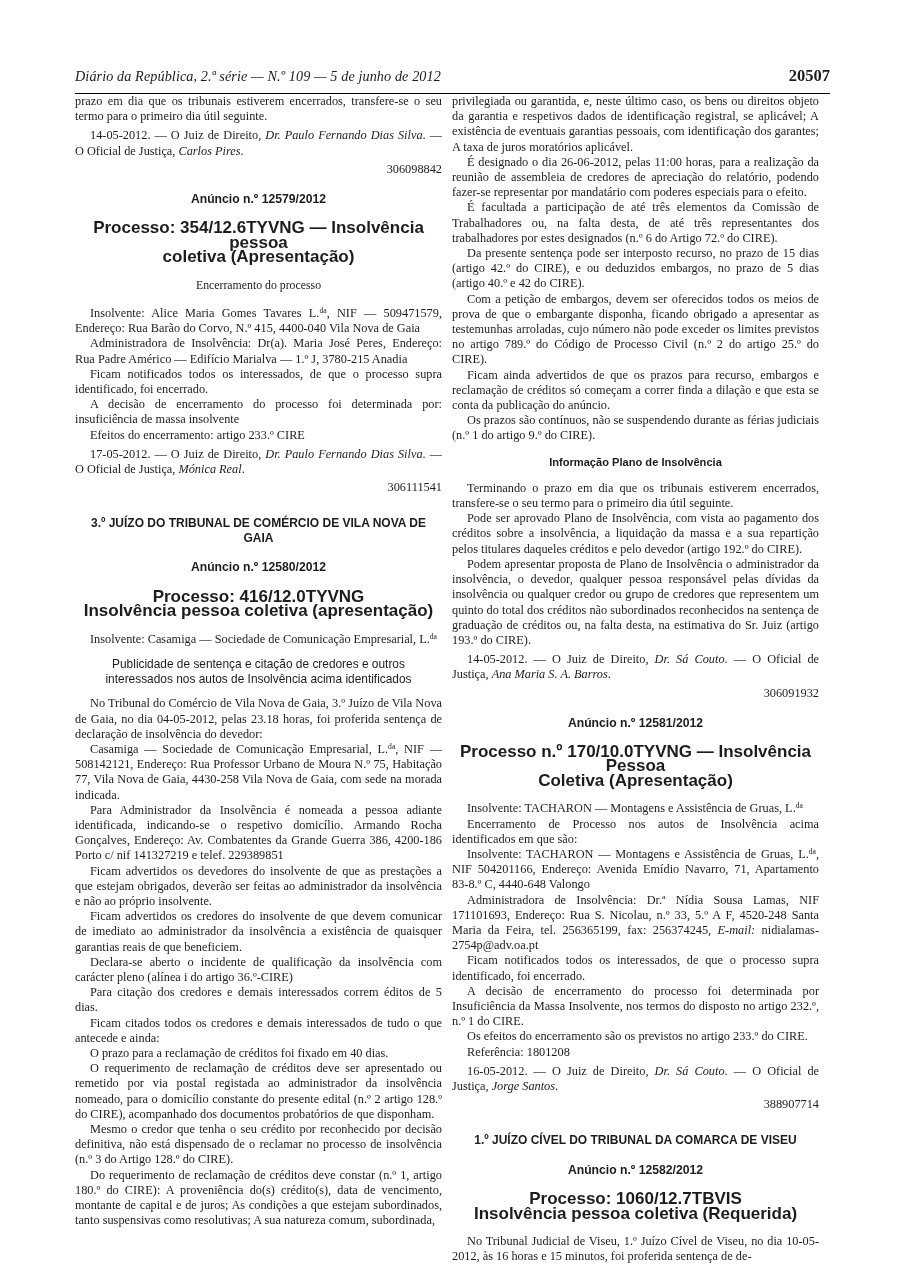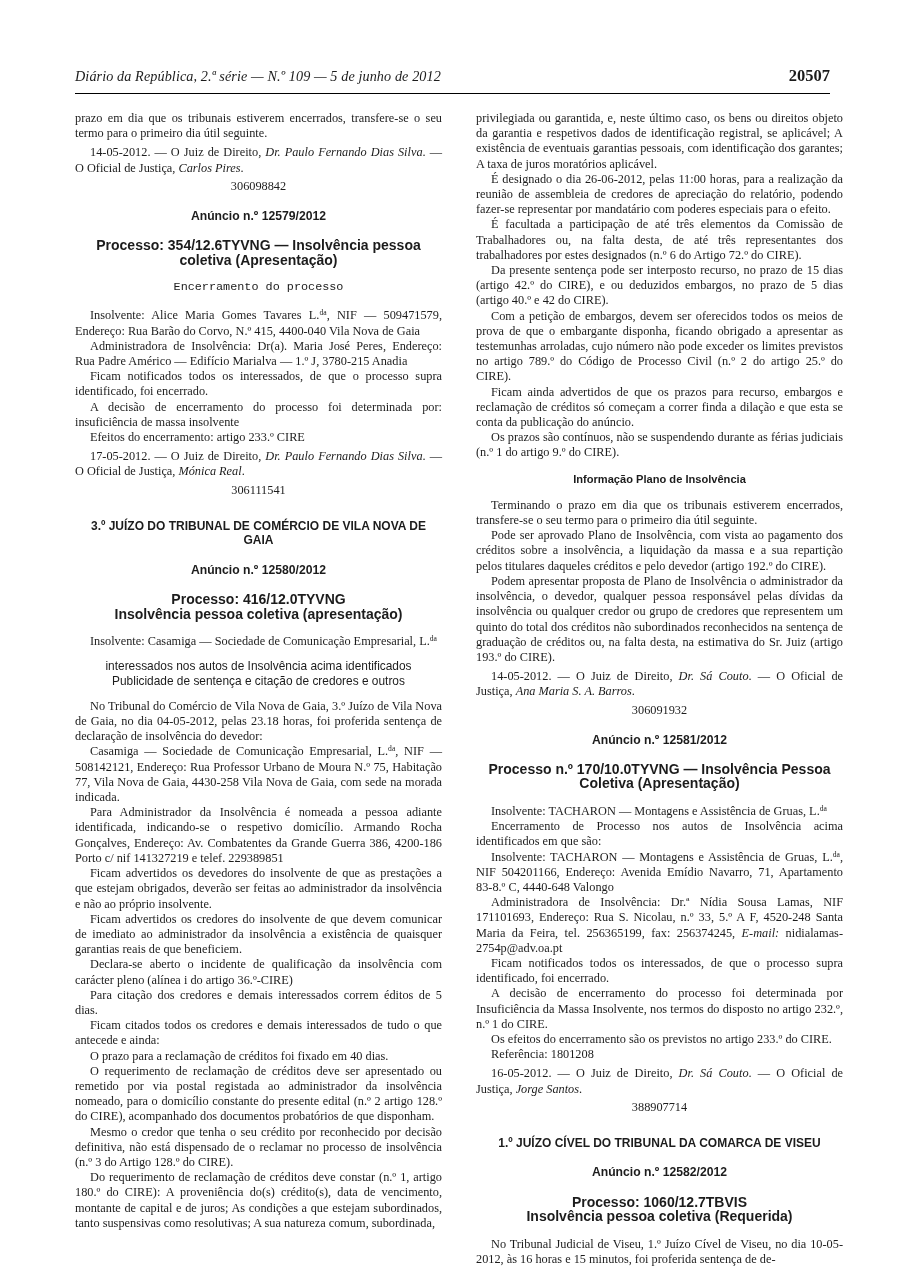--- a/index.html
+++ b/index.html
@@ -16,44 +16,44 @@
     overflow:hidden;
     background:#ffffff;
   }
   .page-header {
     display:flex; justify-content:space-between; align-items:baseline;
     font-size:14.2px;
   }
   .journal { font-style:italic; letter-spacing:.1px; }
   .pageno { font-weight:bold; font-size:16.5px; font-family:"Liberation Serif", serif; }
   .rule { border:none; border-top:1.4px solid #000; margin-top:7px; }
-  .columns { display:flex; gap:34px; margin-top:17px; }
+  .columns { display:flex; gap:10px; }
   .col {
     width:367px; flex:0 0 367px;
     font-size:12.3px; line-height:15.2px;
     text-align:justify;
     color:#1c1c1c;
   }
   .blk.p, .blk.sig { text-indent:15px; }
   .blk.noindent { text-indent:0; }
   .blk.sig { margin-top:4px; }
-  .blk.ref { text-align:center; text-indent:0; margin:3px 0 3px; }
+  .blk.ref { text-align:right; text-indent:0; margin:3px 0 3px; }
   .blk.announce {
     text-align:center; text-indent:0;
     font-family:"Liberation Sans", sans-serif; font-weight:bold;
     font-size:12.2px; margin:15px 0 14px;
   }
   .blk.process {
     text-align:center; text-indent:0;
     font-family:"Liberation Sans", sans-serif; font-weight:bold;
-    font-size:14px; line-height:14.5px; margin:0 0 13px;
+    font-size:17px; line-height:14.5px; margin:0 0 13px;
   }
   .blk.sub {
     text-align:center; text-indent:0;
-    font-family:Liberation Mono, monospace;
+    font-family:Liberation Serif, serif;
     font-size:11.8px; margin:0 0 13px;
   }
   .blk.section {
     text-align:center; text-indent:0;
     font-family:"Liberation Sans", sans-serif; font-weight:bold;
     font-size:12px; line-height:14.5px; margin:21px 0 9px;
   }
   .blk.pub {
     text-align:center; text-indent:0;
     font-family:"Liberation Sans", sans-serif;
@@ -95,22 +95,22 @@
         <div class="blk sig"><span>17-05-2012. — O Juiz de Direito, </span><span class="it">Dr. Paulo Fernando Dias Silva</span><span>. — O Oficial de Justiça, </span><span class="it">Mónica Real</span><span>.</span></div>
         <div class="blk ref">306111541</div>
         <div class="blk section">3.º JUÍZO DO TRIBUNAL DE COMÉRCIO DE VILA NOVA DE GAIA</div>
         <div class="blk announce">Anúncio n.º 12580/2012</div>
         <div class="blk process">
           <div>Processo: 416/12.0TYVNG</div>
           <div>Insolvência pessoa coletiva (apresentação)</div>
         </div>
         <div class="blk p"><span>Insolvente: Casamiga — Sociedade de Comunicação Empresarial, L.</span><sup>da</sup></div>
         <div class="blk pub">
+          <div>Publicidade de sentença e citação de credores e outros</div>
           <div>interessados nos autos de Insolvência acima identificados</div>
-          <div>Publicidade de sentença e citação de credores e outros</div>
         </div>
         <div class="blk p">No Tribunal do Comércio de Vila Nova de Gaia, 3.º Juízo de Vila Nova de Gaia, no dia 04-05-2012, pelas 23.18 horas, foi proferida sentença de declaração de insolvência do devedor:</div>
         <div class="blk p"><span>Casamiga — Sociedade de Comunicação Empresarial, L.</span><sup>da</sup><span>, NIF — 508142121, Endereço: Rua Professor Urbano de Moura N.º 75, Habitação 77, Vila Nova de Gaia, 4430-258 Vila Nova de Gaia, com sede na morada indicada.</span></div>
         <div class="blk p">Para Administrador da Insolvência é nomeada a pessoa adiante identificada, indicando-se o respetivo domicílio. Armando Rocha Gonçalves, Endereço: Av. Combatentes da Grande Guerra 386, 4200-186 Porto c/ nif 141327219 e telef. 229389851</div>
         <div class="blk p">Ficam advertidos os devedores do insolvente de que as prestações a que estejam obrigados, deverão ser feitas ao administrador da insolvência e não ao próprio insolvente.</div>
         <div class="blk p">Ficam advertidos os credores do insolvente de que devem comunicar de imediato ao administrador da insolvência a existência de quaisquer garantias reais de que beneficiem.</div>
         <div class="blk p">Declara-se aberto o incidente de qualificação da insolvência com carácter pleno (alínea i do artigo 36.º-CIRE)</div>
         <div class="blk p">Para citação dos credores e demais interessados correm éditos de 5 dias.</div>
         <div class="blk p">Ficam citados todos os credores e demais interessados de tudo o que antecede e ainda:</div>
         <div class="blk p">O prazo para a reclamação de créditos foi fixado em 40 dias.</div>

